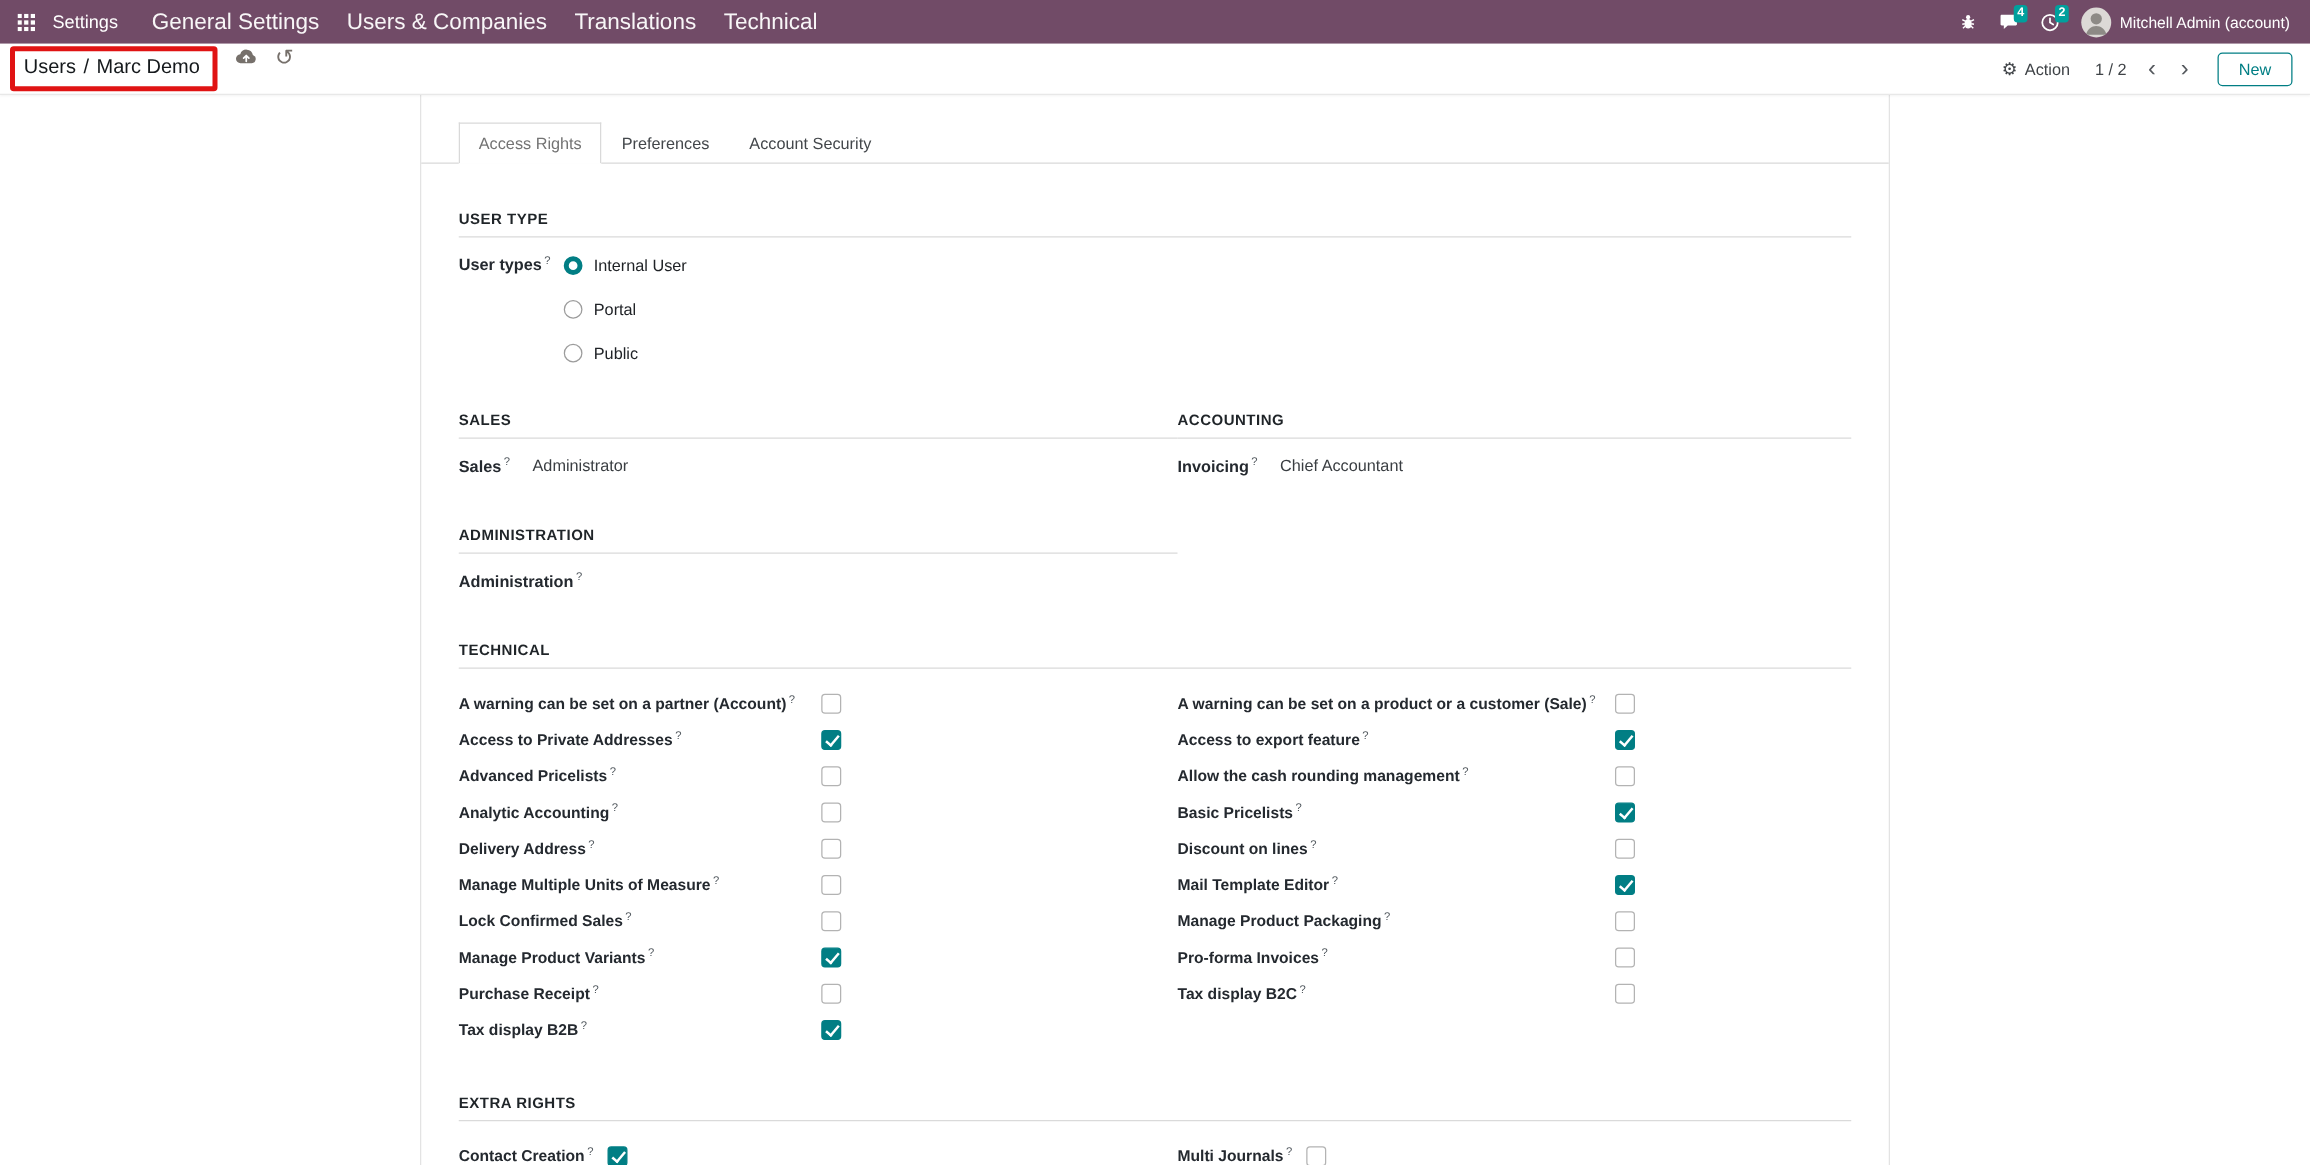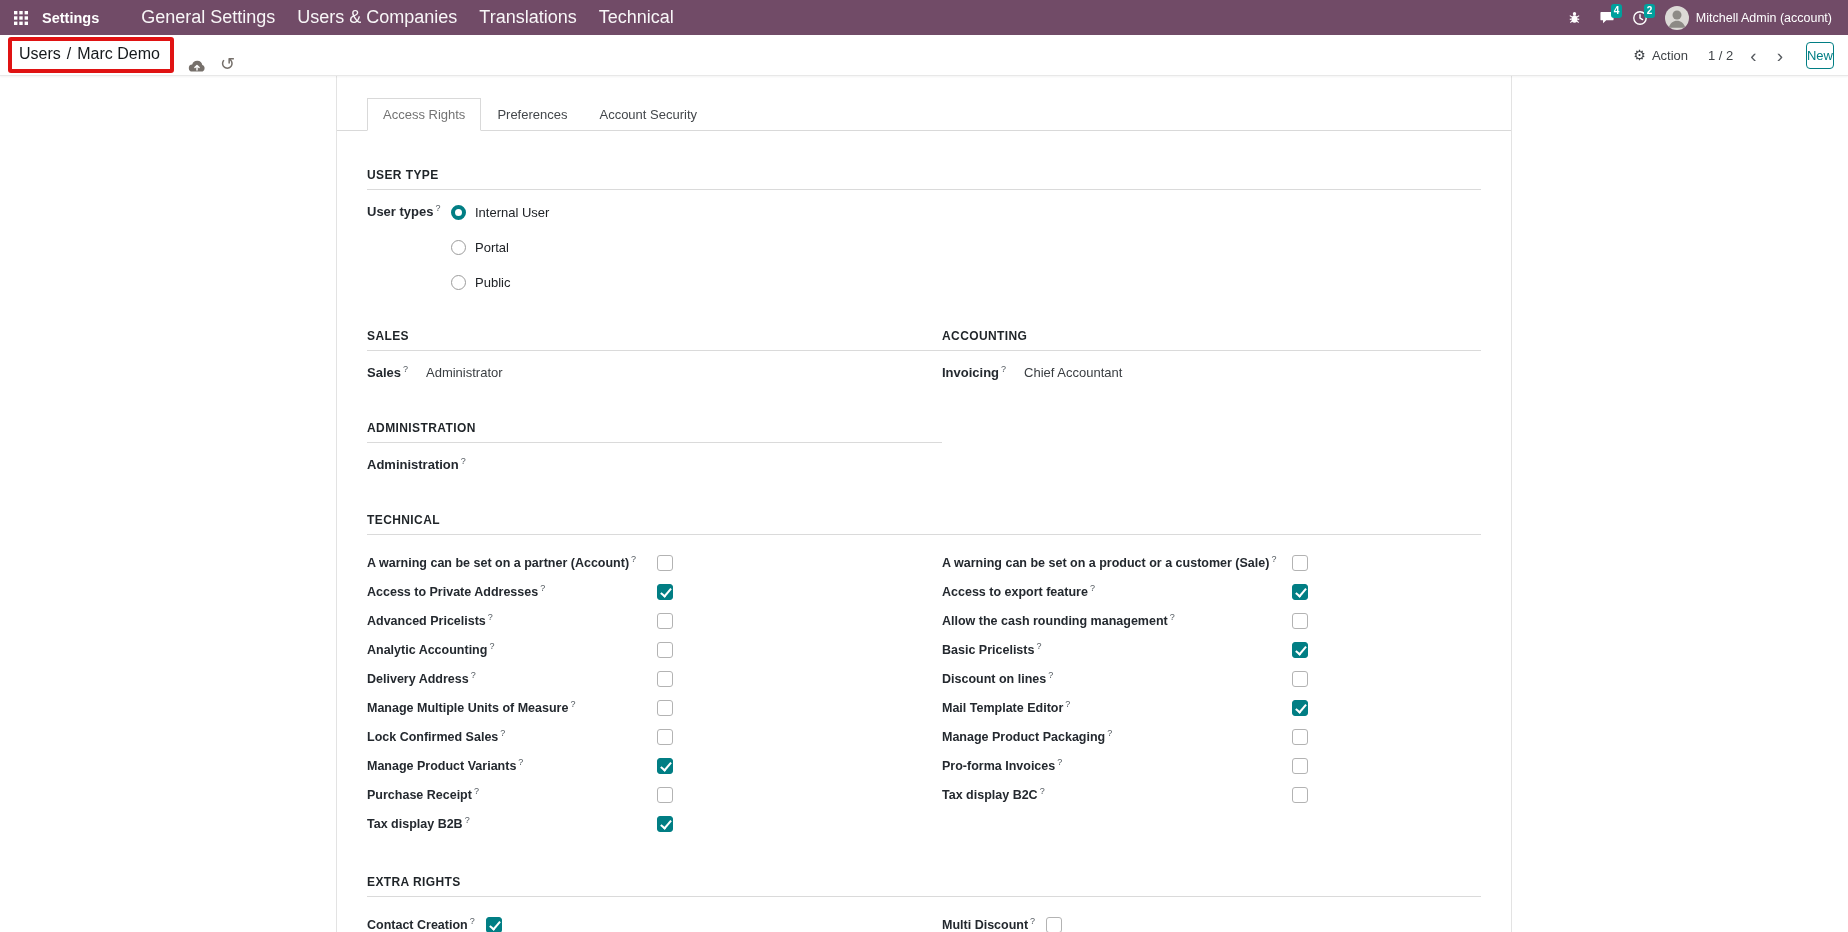--- a/index.html
+++ b/index.html
@@ -7,50 +7,50 @@
   }
   *{box-sizing:border-box;}
   html,body{margin:0;width:1848px;height:932px;overflow:hidden;background:#fff;
     font-family:"Liberation Sans","DejaVu Sans",sans-serif;color:#24292f;}
 
   
   .topnav{height:35px;background:var(--nav-bg);display:flex;align-items:center;
     justify-content:space-between;padding:0 16px 0 10px;color:#fff;}
   .nav-left{display:flex;align-items:center;gap:8px;}
   .apps-icon{display:flex;padding:4px;cursor:pointer;}
-  .app-name{font-size:14.5px;font-weight:700;margin:0 23px 0 2px;cursor:pointer;}
+  .app-name{font-size:14.5px;font-weight:400;margin:0 8px 0 2px;cursor:pointer;}
   .nav-menus{display:flex;align-items:center;}
   .nav-menu-item{font-size:18px;padding:0 11px;color:rgba(255,255,255,.95);cursor:pointer;white-space:nowrap;}
   .nav-right{display:flex;align-items:center;gap:17px;}
   .icon-wrap{position:relative;display:flex;cursor:pointer;}
   .badge{position:absolute;top:-6px;left:12px;background:var(--badge-bg);color:#fff;
     font-size:10px;line-height:1;padding:2px 3px;border-radius:3px;font-weight:700;}
   .user-chip{display:flex;align-items:center;gap:7px;cursor:pointer;}
   .avatar{width:24px;height:24px;border-radius:50%;background:#dcd9d6;overflow:hidden;
     display:flex;align-items:flex-end;justify-content:center;}
   .user-name{font-size:12.5px;white-space:nowrap;}
 
   
   .control-panel{height:41px;display:flex;align-items:center;justify-content:space-between;
     padding:0 14px 0 8px;background:#fff;border-bottom:1px solid #e8e8e8;
     box-shadow:0 1px 2px rgba(0,0,0,.05);position:relative;z-index:2;}
-  .cp-left{display:flex;align-items:flex-end;gap:14px;}
+  .cp-left{display:flex;align-items:flex-start;gap:14px;}
   .red-box{border:4px solid var(--annotation-red);border-radius:3px;}
   .breadcrumb-box{display:inline-flex;align-items:baseline;gap:6px;padding:4px 10px 6px 7px;}
   .bc{font-size:16px;color:#15191c;white-space:nowrap;}
   .bc-link{cursor:pointer;}
   .cp-icon{display:flex;cursor:pointer;}
   .undo-glyph{font-size:18px;line-height:1;color:#76706b;cursor:pointer;}
   .cp-right{display:flex;align-items:center;gap:10px;}
   .action-btn{display:flex;align-items:center;gap:6px;font-size:13px;color:#3f4347;cursor:pointer;margin-right:10px;}
   .gear-glyph{font-size:14px;}
   .pager-value{font-size:13px;color:#3f4347;margin-right:2px;white-space:nowrap;}
   .pager-btn{font-size:19px;color:#55595e;cursor:pointer;padding:0 5px;line-height:1;}
   .btn-new{border:1px solid var(--accent);color:var(--accent);background:#fff;font-size:13px;
-    padding:5px 0;border-radius:4px;cursor:pointer;margin-left:8px;font-family:inherit;text-align:right;}
+    padding:5px 16px;border-radius:4px;cursor:pointer;margin-left:8px;font-family:inherit;text-align:right;}
 
   
   .content{height:856px;overflow:hidden;}
   .sheet{width:1176px;margin:0 auto;background:#fff;height:100%;
     border-left:1px solid #e3e3e3;border-right:1px solid #e3e3e3;padding-top:22px;}
   .tabs{display:flex;align-items:flex-end;padding-left:30px;border-bottom:1px solid #d9d9d9;}
   .tab{font-size:13px;color:#43474b;padding:8px 15px;cursor:pointer;
     border:1px solid transparent;margin-bottom:-1px;}
   .tab.active{background:#fff;border-color:#d9d9d9 #d9d9d9 #fff;color:#737373;}
   .form{padding:0 30px 40px;}
@@ -368,21 +368,21 @@
               <span class="inline-inner">
                 <span class="bool-lbl"><span>Multi Currencies</span><sup class="help">?</sup></span>
                 <span class="checkbox inline-gap checked"></span>
               </span>
             </div>
           </div>
         <div class="bool-col col-right">
 
             <div class="bool-row">
               <span class="inline-inner">
-                <span class="bool-lbl"><span>Multi Discount</span><sup class="help">?</sup></span>
+                <span class="bool-lbl"><span>Multi Journals</span><sup class="help">?</sup></span>
                 <span class="checkbox inline-gap"></span>
               </span>
             </div>
 
             <div class="bool-row">
               <span class="inline-inner row-red">
                 <span class="bool-lbl"><span>Restrict Journals</span><sup class="help">?</sup></span>
                 <span class="checkbox inline-gap checked"></span>
               </span>
             </div>

